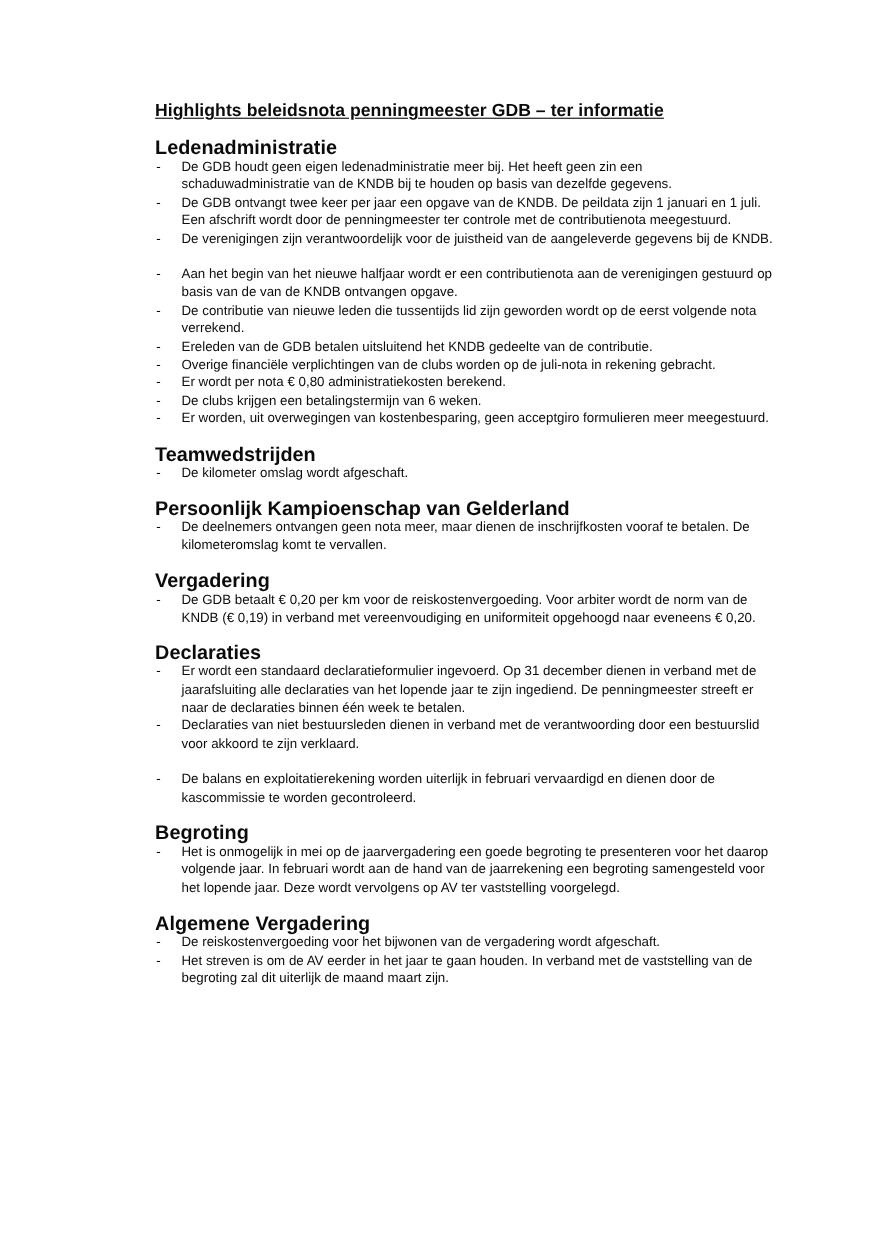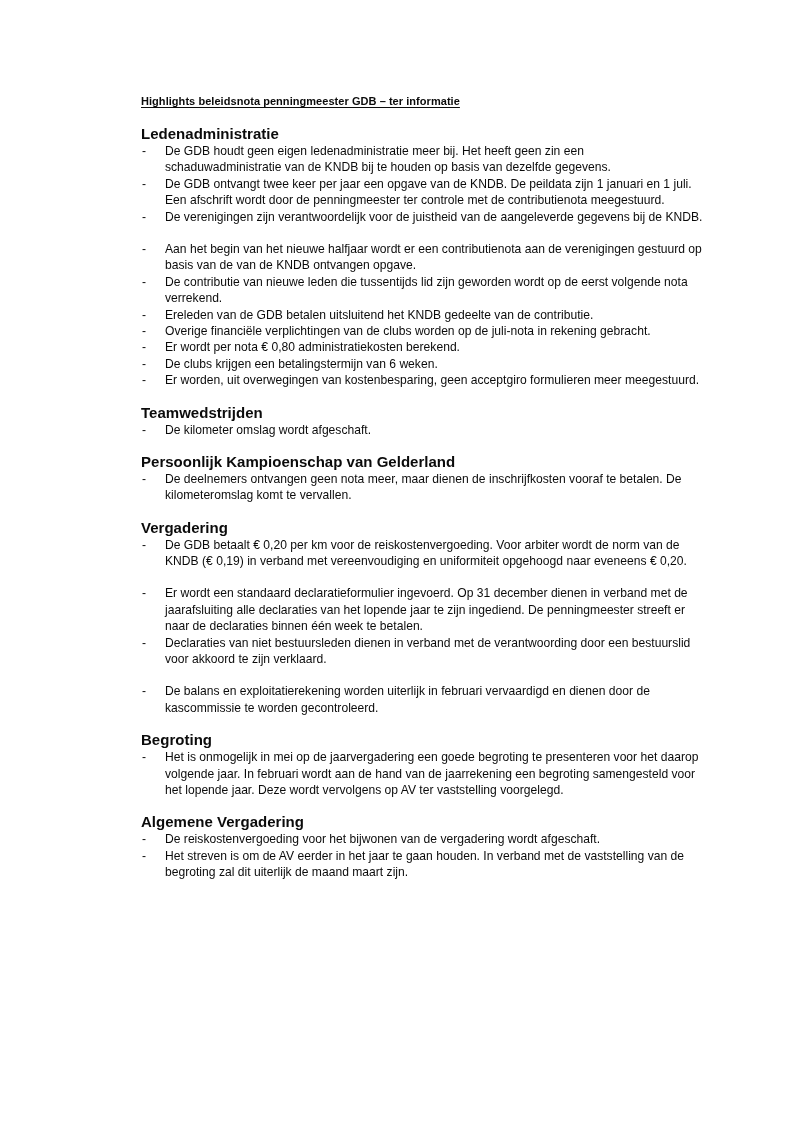--- a/index.html
+++ b/index.html
@@ -21,36 +21,36 @@
     background: #ffffff;
     overflow: hidden;
   }
   .doc-body {
     position: absolute;
     left: 141px;
     top: 93px;
     width: 562px;
   }
   .doc-title {
-    font-size: 11px;
+    font-size: 16px;
     font-weight: bold;
     text-decoration: underline;
     text-underline-offset: 2px;
     letter-spacing: 0.05px;
     line-height: 16px;
     margin: 0 0 17px 0;
   }
   .section {
     margin: 0 0 16px 0;
   }
   .section:last-child {
     margin-bottom: 16px;
   }
   .section-heading {
-    font-size: 15px;
+    font-size: 18px;
     font-weight: bold;
     line-height: 16.4px;
     margin: 0 0 0.5px 0;
     letter-spacing: 0.02px;
   }
   .bullet-list {
     list-style: none;
     margin: 0;
     padding: 0;
   }
@@ -151,20 +151,21 @@
         <section class="section">
           <h2 class="section-heading">Vergadering</h2>
           <ul class="bullet-list">
             <li class="bullet-item">
               <span class="bullet-dash">-</span>
               <span class="bullet-text">De GDB betaalt € 0,20 per km voor de reiskostenvergoeding. Voor arbiter wordt de norm van de KNDB (€ 0,19) in verband met vereenvoudiging en uniformiteit opgehoogd naar eveneens € 0,20.</span>
             </li>
           </ul>
         </section>
         <section class="section">
+          <h2 class="section-heading">Declaraties</h2>
           <ul class="bullet-list">
             <li class="bullet-item">
               <span class="bullet-dash">-</span>
               <span class="bullet-text">Er wordt een standaard declaratieformulier ingevoerd. Op 31 december dienen in verband met de jaarafsluiting alle declaraties van het lopende jaar te zijn ingediend. De penningmeester streeft er naar de declaraties binnen één week te betalen.</span>
             </li>
             <li class="bullet-item">
               <span class="bullet-dash">-</span>
               <span class="bullet-text">Declaraties van niet bestuursleden dienen in verband met de verantwoording door een bestuurslid voor akkoord te zijn verklaard.</span>
             </li>
           </ul>

